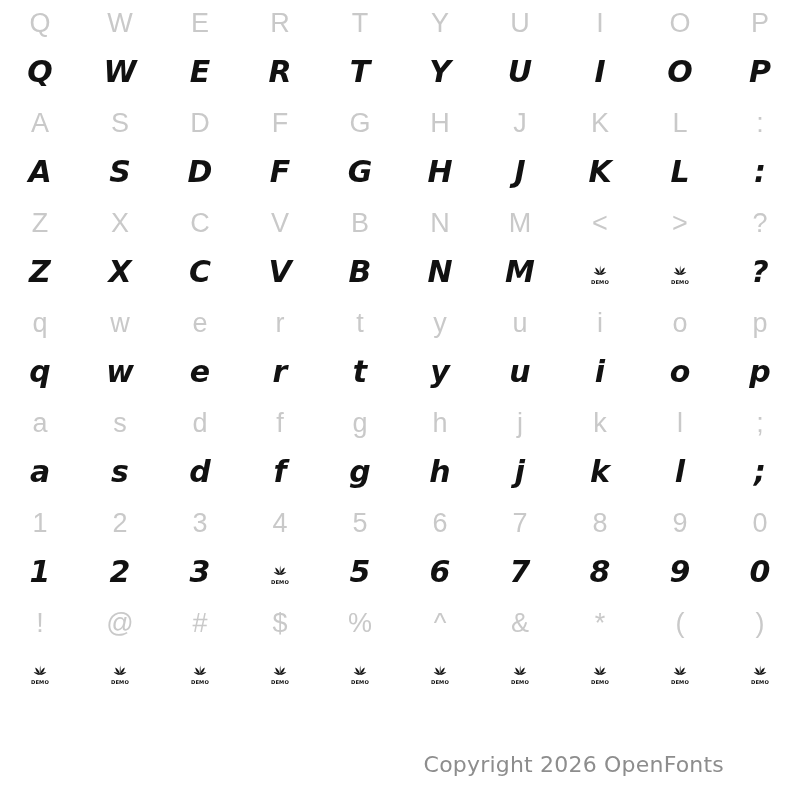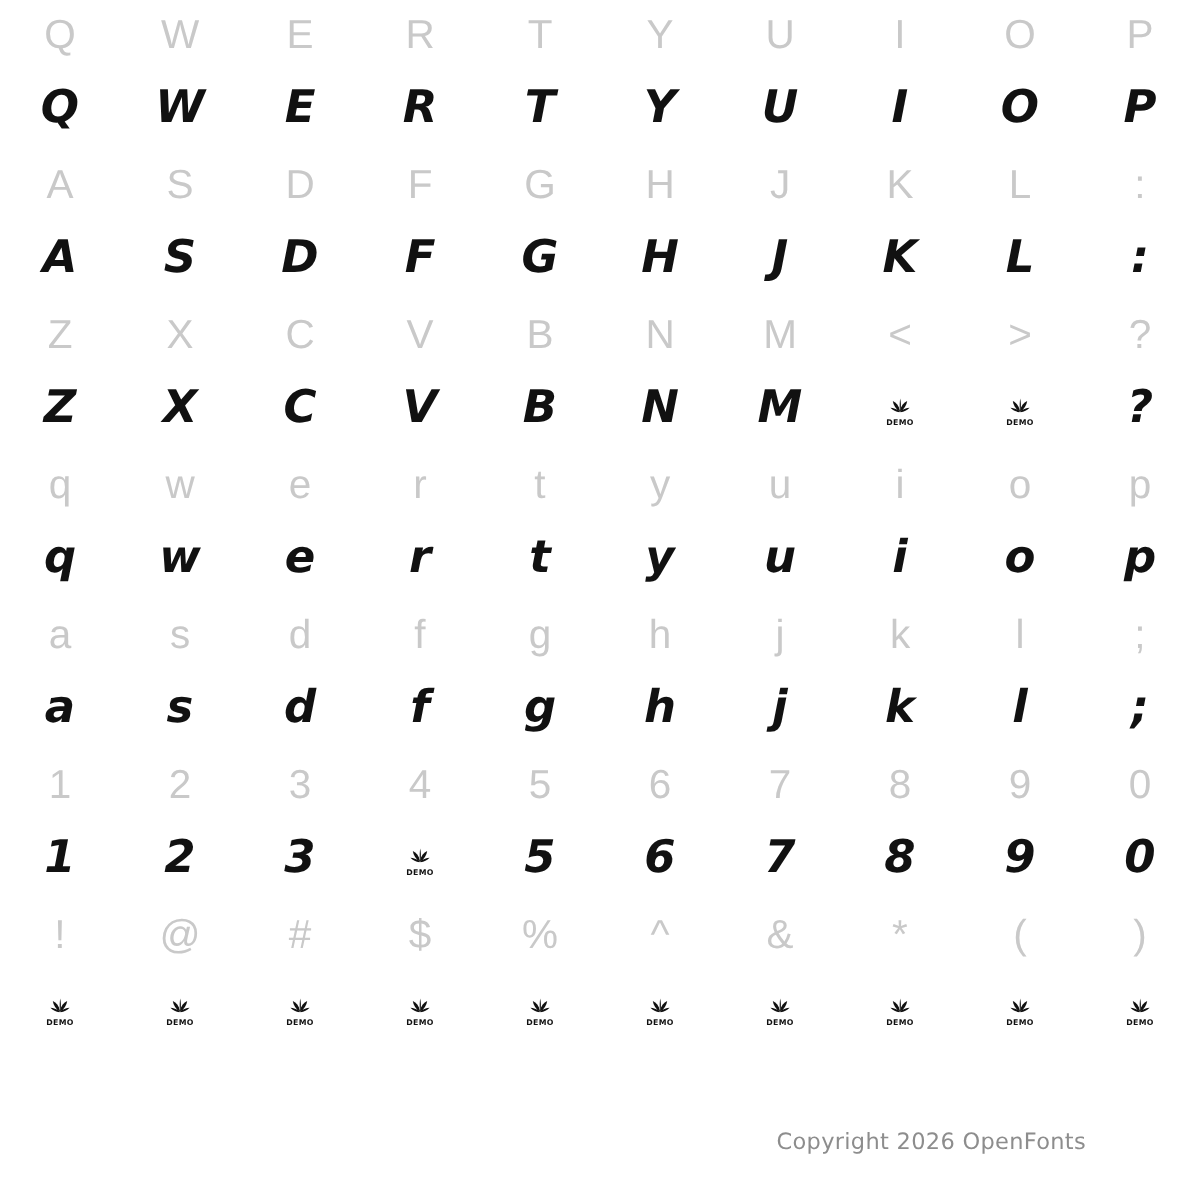--- a/index.html
+++ b/index.html
@@ -78,21 +78,21 @@
     position: absolute;
     left: 0;
     top: 752px;
     width: 800px;
     text-align: right;
     padding-right: 76px;
     box-sizing: border-box;
   }
   .footer-text {
     font-family: "DejaVu Sans", sans-serif;
-    font-size: 15px;
+    font-size: 22px;
     color: #8d8d8d;
     letter-spacing: 0.2px;
   }
 </style>
 </head>
 <body>
 
 <div id="sheet">
     <div class="row">
       <div class="cell">

